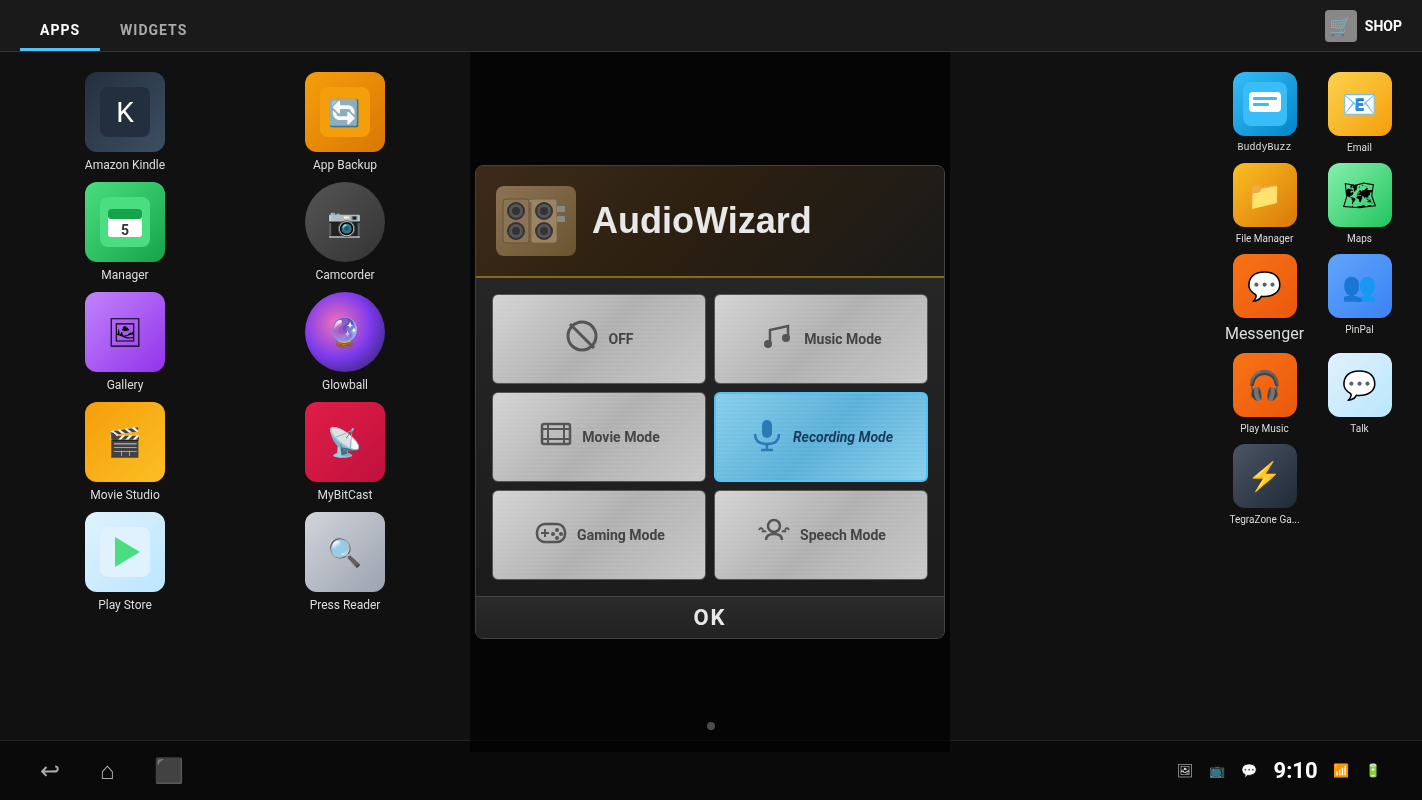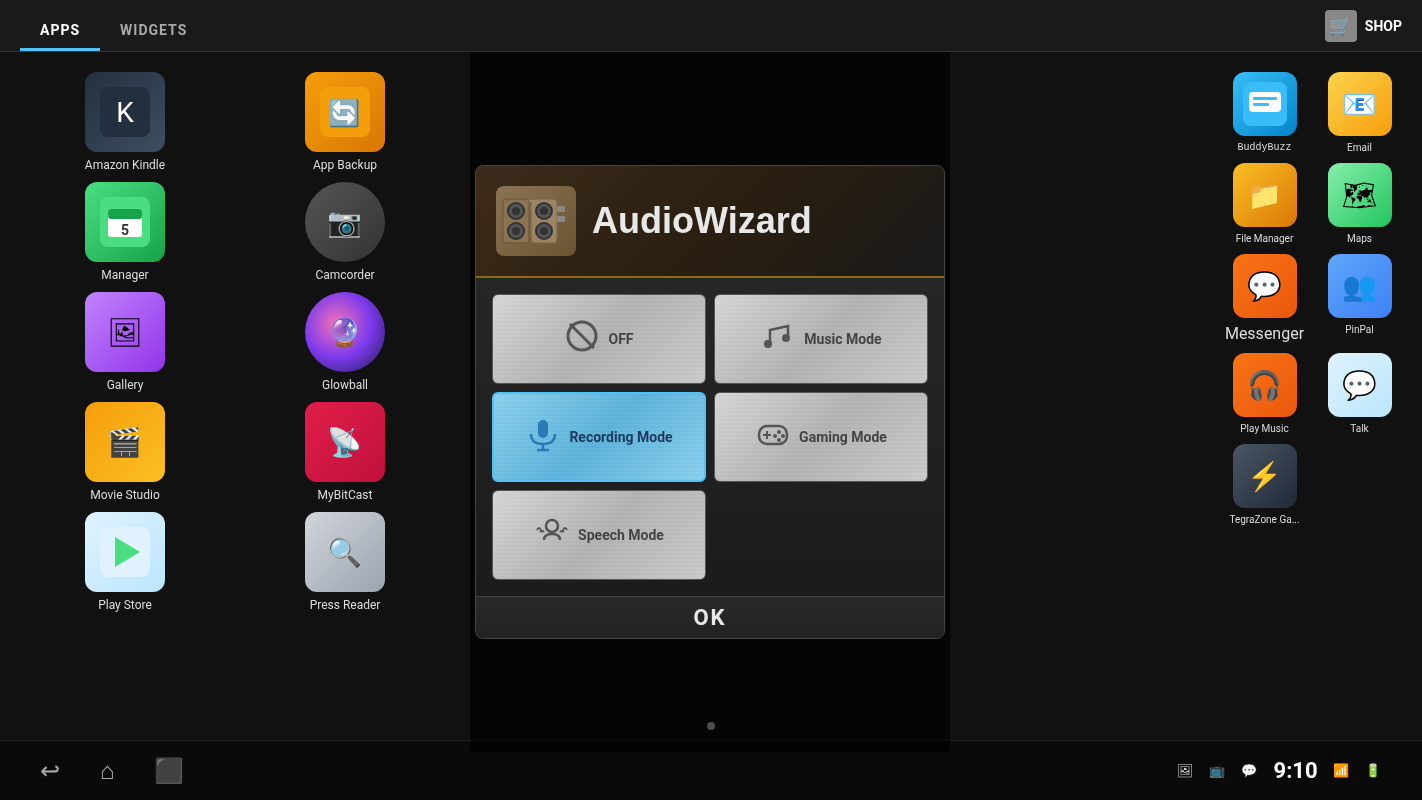--- a/index.html
+++ b/index.html
@@ -225,21 +225,21 @@
       color: #444;
       z-index: 1;
     }
     .mode-icon.active-icon { color: #1a6b9a; }
     .mode-label {
       font-size: 14px;
       font-weight: bold;
       color: #444;
       z-index: 1;
     }
-    .mode-label.active-label { color: #1a3a5c; }
+    .mode-label.active-label { color: #1a3a5c; font-style: italic; }
 
     
     .modal-footer {
       background: linear-gradient(180deg, #2a2a2a, #222);
       border-top: 1px solid #444;
       display: flex;
       align-items: center;
       justify-content: center;
     }
     .ok-btn {
@@ -432,20 +432,32 @@
           <div class="mode-btn">
       <div class="mode-icon ">
         <svg width="36" height="36" viewBox="0 0 36 36">
         <path d="M10 26 L10 12 L28 8 L28 20" stroke="#555" stroke-width="2.5" fill="none"></path>
         <circle cx="8" cy="26" r="4" fill="#555"></circle>
         <circle cx="26" cy="20" r="4" fill="#555"></circle>
       </svg>
       </div>
       <span class="mode-label ">Music Mode</span>
     </div>
+          <div class="mode-btn">
+      <div class="mode-icon ">
+        <svg width="36" height="36" viewBox="0 0 36 36">
+        <rect x="4" y="8" width="28" height="20" rx="2" fill="none" stroke="#555" stroke-width="2.5"></rect>
+        <line x1="4" y1="13" x2="32" y2="13" stroke="#555" stroke-width="2"></line>
+        <line x1="4" y1="23" x2="32" y2="23" stroke="#555" stroke-width="2"></line>
+        <line x1="10" y1="8" x2="10" y2="28" stroke="#555" stroke-width="2"></line>
+        <line x1="26" y1="8" x2="26" y2="28" stroke="#555" stroke-width="2"></line>
+      </svg>
+      </div>
+      <span class="mode-label ">Movie Mode</span>
+    </div>
           <div class="mode-btn active">
       <div class="mode-icon active-icon">
         <svg width="36" height="36" viewBox="0 0 36 36">
         <rect x="13" y="4" width="10" height="18" rx="5" fill="#2a7ab5"></rect>
         <path d="M6 18 Q6 28 18 28 Q30 28 30 18" fill="none" stroke="#2a7ab5" stroke-width="2.5"></path>
         <line x1="18" y1="28" x2="18" y2="34" stroke="#2a7ab5" stroke-width="2.5"></line>
         <line x1="12" y1="34" x2="24" y2="34" stroke="#2a7ab5" stroke-width="2.5"></line>
       </svg>
       </div>
       <span class="mode-label active-label">Recording Mode</span>

